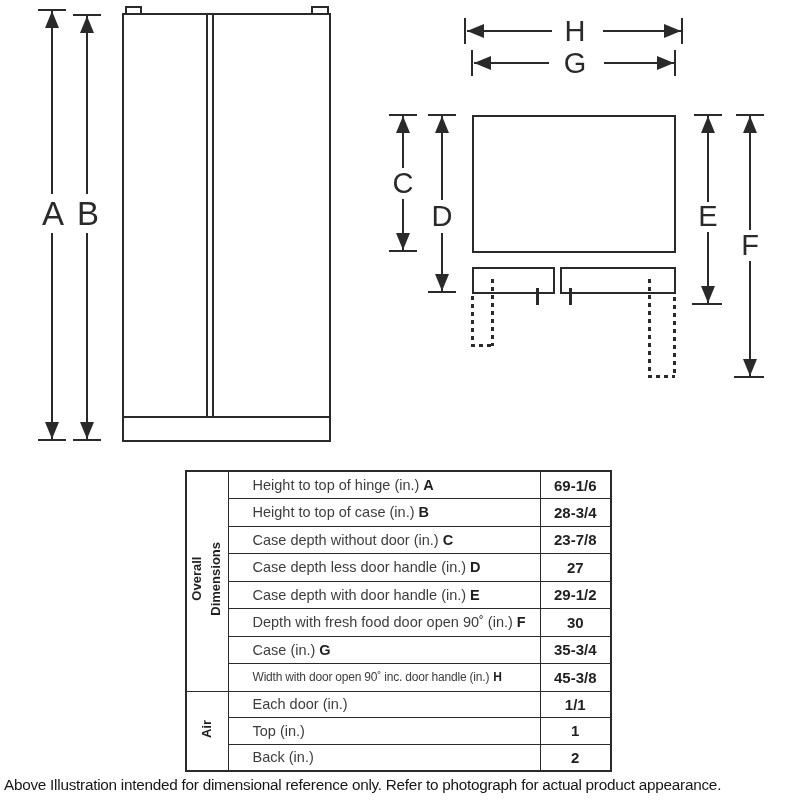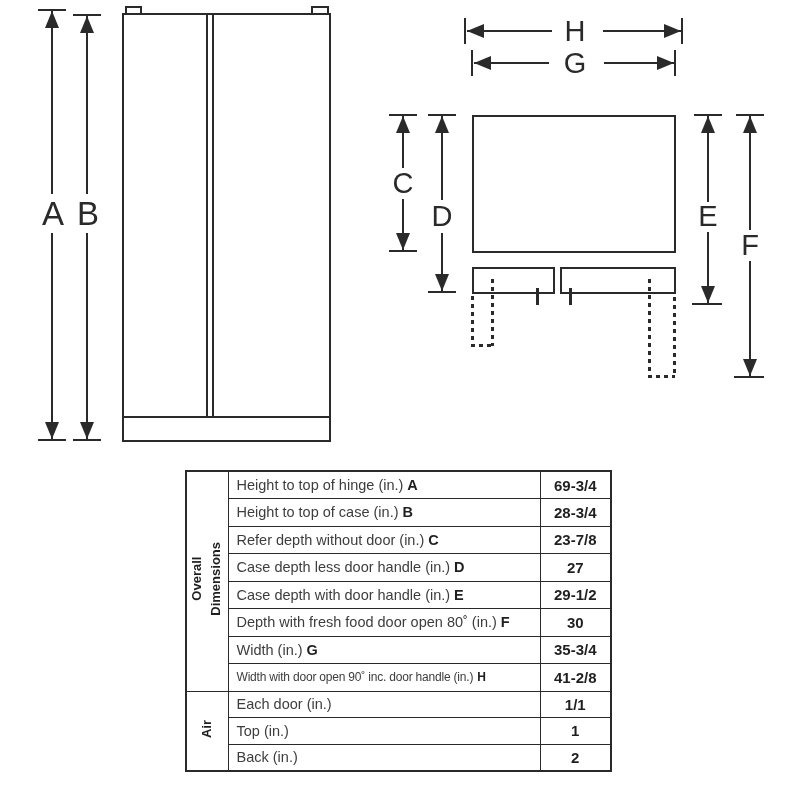--- a/index.html
+++ b/index.html
@@ -32,21 +32,21 @@
   .dim-letter.big{font-size:33px;}
   
   #spec-table{
     position:absolute;left:185px;top:470px;width:425px;
     border-collapse:collapse;table-layout:fixed;
     font-family:"Liberation Sans",sans-serif;
   }
   #spec-table td{border:1.5px solid var(--ink);vertical-align:middle;overflow:hidden;}
   #spec-table{border:2px solid var(--ink);}
   td.group{width:42px;text-align:center;}
-  td.desc{width:312px;padding-left:8px;font-size:14.5px;color:var(--txt);white-space:nowrap;}
+  td.desc{width:312px;padding-left:24px;font-size:14.5px;color:var(--txt);white-space:nowrap;}
   td.val{width:71px;text-align:center;font-weight:bold;font-size:15px;color:var(--bold);}
   tr.r{height:27.5px;}
   tr.r-air{height:26.6px;}
   tr.condensed td.desc{font-size:12px;letter-spacing:-0.2px;}
   .ltr{font-weight:bold;color:var(--bold);margin-left:4px;}
   .vlabel{
     display:inline-block;writing-mode:vertical-rl;transform:rotate(180deg);
     white-space:pre-line;font-weight:bold;font-size:13px;line-height:1.45;color:var(--bold);
     text-align:center;
   }
@@ -154,60 +154,61 @@
     <div class="arr down" style="left:743px;top:359px;"></div>
     <div class="dim-letter" style="left:733px;top:231px;">F</div>
   </div>
 
   <table id="spec-table">
     <tbody>
         <tr class="r">
       <td class="group" rowspan="8"><span class="vlabel">Overall
 Dimensions</span></td>
       <td class="desc"><span>Height to top of hinge (in.)</span><span class="ltr">A</span></td>
-      <td class="val">69-3/4</td>
+      <td class="val">69-1/6</td>
     </tr>
     <tr class="r">
       <td class="desc"><span>Height to top of case (in.)</span><span class="ltr">B</span></td>
       <td class="val">28-3/4</td>
     </tr>
     <tr class="r">
-      <td class="desc"><span>Refer depth without door (in.)</span><span class="ltr">C</span></td>
+      <td class="desc"><span>Case depth without door (in.)</span><span class="ltr">C</span></td>
       <td class="val">23-7/8</td>
     </tr>
     <tr class="r">
       <td class="desc"><span>Case depth less door handle (in.)</span><span class="ltr">D</span></td>
       <td class="val">27</td>
     </tr>
     <tr class="r">
       <td class="desc"><span>Case depth with door handle (in.)</span><span class="ltr">E</span></td>
       <td class="val">29-1/2</td>
     </tr>
     <tr class="r">
-      <td class="desc"><span>Depth with fresh food door open 80˚ (in.)</span><span class="ltr">F</span></td>
+      <td class="desc"><span>Depth with fresh food door open 90˚ (in.)</span><span class="ltr">F</span></td>
       <td class="val">30</td>
     </tr>
     <tr class="r">
-      <td class="desc"><span>Width (in.)</span><span class="ltr">G</span></td>
+      <td class="desc"><span>Case (in.)</span><span class="ltr">G</span></td>
       <td class="val">35-3/4</td>
     </tr>
     <tr class="r condensed">
       <td class="desc"><span>Width with door open 90˚ inc. door handle (in.)</span><span class="ltr">H</span></td>
-      <td class="val">41-2/8</td>
+      <td class="val">45-3/8</td>
     </tr>
     <tr class="r-air">
       <td class="group" rowspan="3"><span class="vlabel">Air</span></td>
       <td class="desc"><span>Each door (in.)</span></td>
       <td class="val">1/1</td>
     </tr>
     <tr class="r-air">
       <td class="desc"><span>Top (in.)</span></td>
       <td class="val">1</td>
     </tr>
     <tr class="r-air">
       <td class="desc"><span>Back (in.)</span></td>
       <td class="val">2</td>
     </tr>
   </tbody>
     </table>
 
+  <div id="footer-note">Above Illustration intended for dimensional reference only. Refer to photograph for actual product appearance.</div>
 
 </div>
 
 </body></html>

